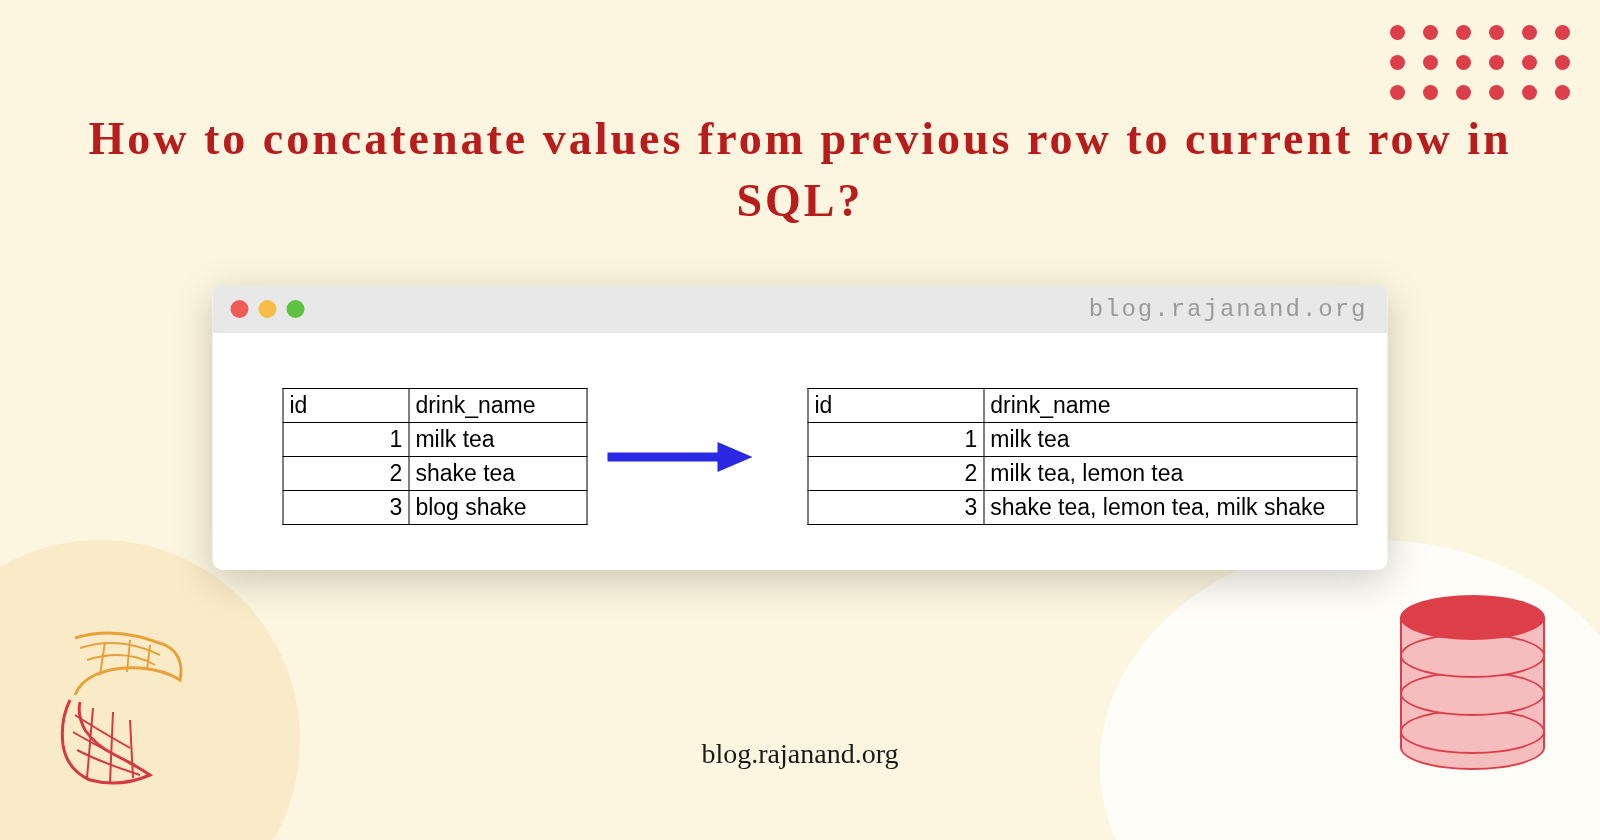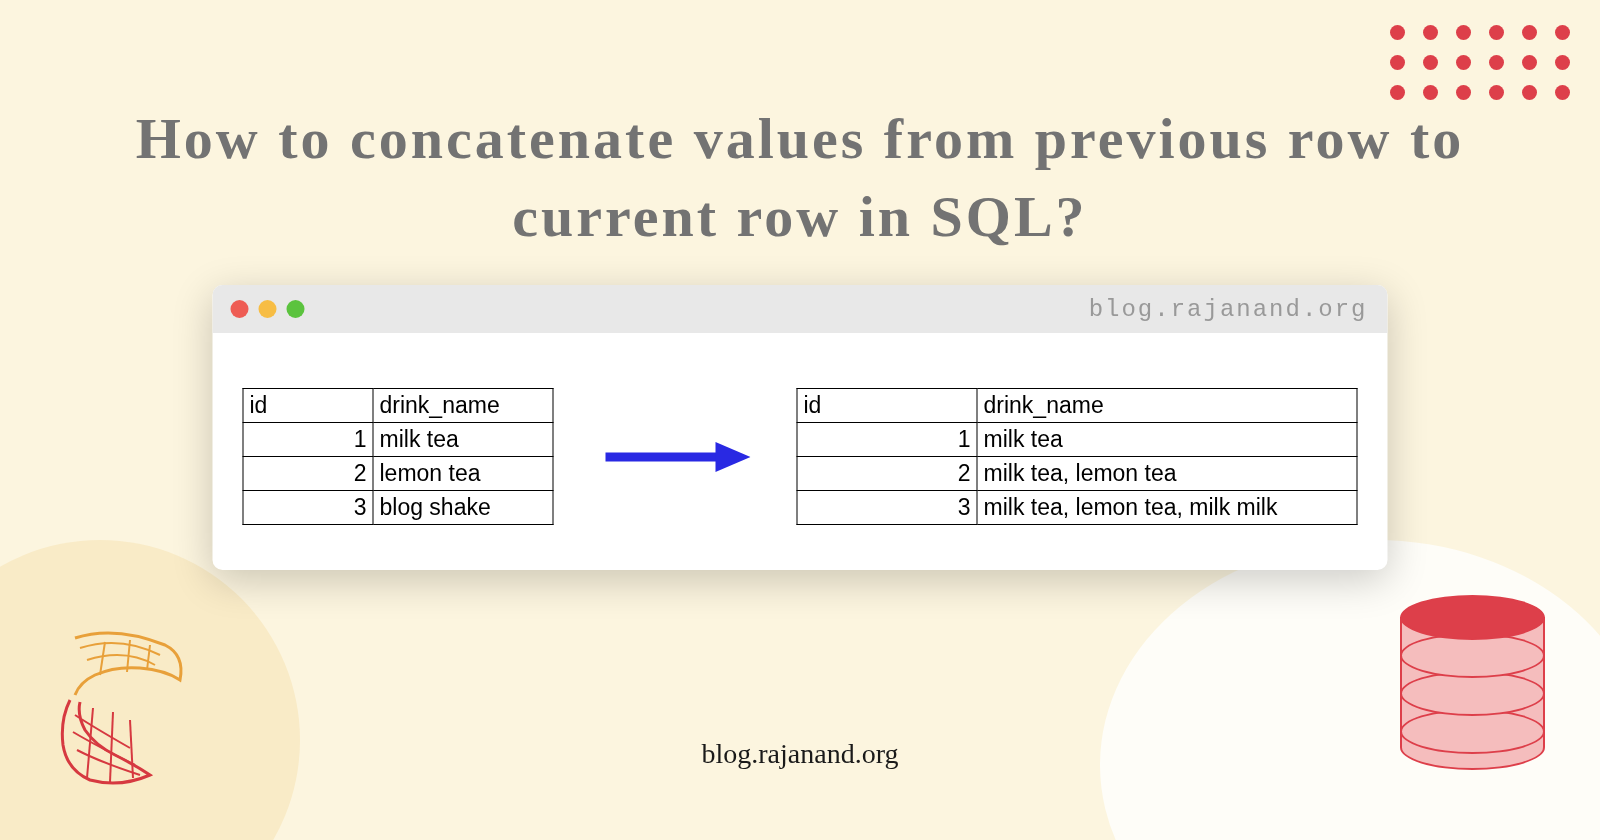--- a/index.html
+++ b/index.html
@@ -45,28 +45,28 @@
       z-index: 1;
     }
     .dot {
       width: 15px;
       height: 15px;
       background: #dd3f4a;
       border-radius: 50%;
     }
     .title {
       position: absolute;
-      top: 100px;
+      top: 108px;
       left: 50%;
       transform: translateX(-50%);
       width: 1450px;
       text-align: center;
       font-weight: bold;
-      font-size: 58px;
-      color: #737373;
+      font-size: 46px;
+      color: #b91c1c;
       letter-spacing: 3px;
       line-height: 1.35;
       z-index: 2;
     }
     .window {
       position: absolute;
       top: 285px;
       left: 50%;
       transform: translateX(-50%);
       width: 1175px;
@@ -108,20 +108,21 @@
       padding: 55px 30px 45px 30px;
       display: flex;
       align-items: center;
       justify-content: space-between;
       gap: 15px;
     }
     .tbl {
       border-collapse: collapse;
       font-family: Arial, sans-serif;
       font-size: 23px;
+      margin-left: 40px;
     }
     .tbl td {
       border: 1px solid #000;
       padding: 3px 6px;
       height: 32px;
     }
     .tbl-left .col-id { width: 130px; text-align: right; }
     .tbl-left .col-name { width: 180px; text-align: left; }
     .tbl-right .col-id { width: 180px; text-align: right; }
     .tbl-right .col-name { width: 380px; text-align: left; }
@@ -233,21 +234,21 @@
           <tr>
         <td class="col-id hdr">id</td>
         <td class="col-name hdr">drink_name</td>
       </tr>
       <tr>
         <td class="col-id">1</td>
         <td class="col-name">milk tea</td>
       </tr>
       <tr>
         <td class="col-id">2</td>
-        <td class="col-name">lemon tea</td>
+        <td class="col-name">shake tea</td>
       </tr>
       <tr>
         <td class="col-id">3</td>
         <td class="col-name">blog shake</td>
       </tr>
     </tbody>
       </table>
 
     <div class="arrow-wrap">
       <svg class="arrow-svg" viewBox="0 0 150 40">
@@ -265,21 +266,21 @@
       <tr>
         <td class="col-id">1</td>
         <td class="col-name">milk tea</td>
       </tr>
       <tr>
         <td class="col-id">2</td>
         <td class="col-name">milk tea, lemon tea</td>
       </tr>
       <tr>
         <td class="col-id">3</td>
-        <td class="col-name">milk tea, lemon tea, milk milk</td>
+        <td class="col-name">shake tea, lemon tea, milk shake</td>
       </tr>
     </tbody>
       </table>
 
   </div>
 </div>
 
 <div class="footer-text">blog.rajanand.org</div>
 
 <div class="sql-logo">

